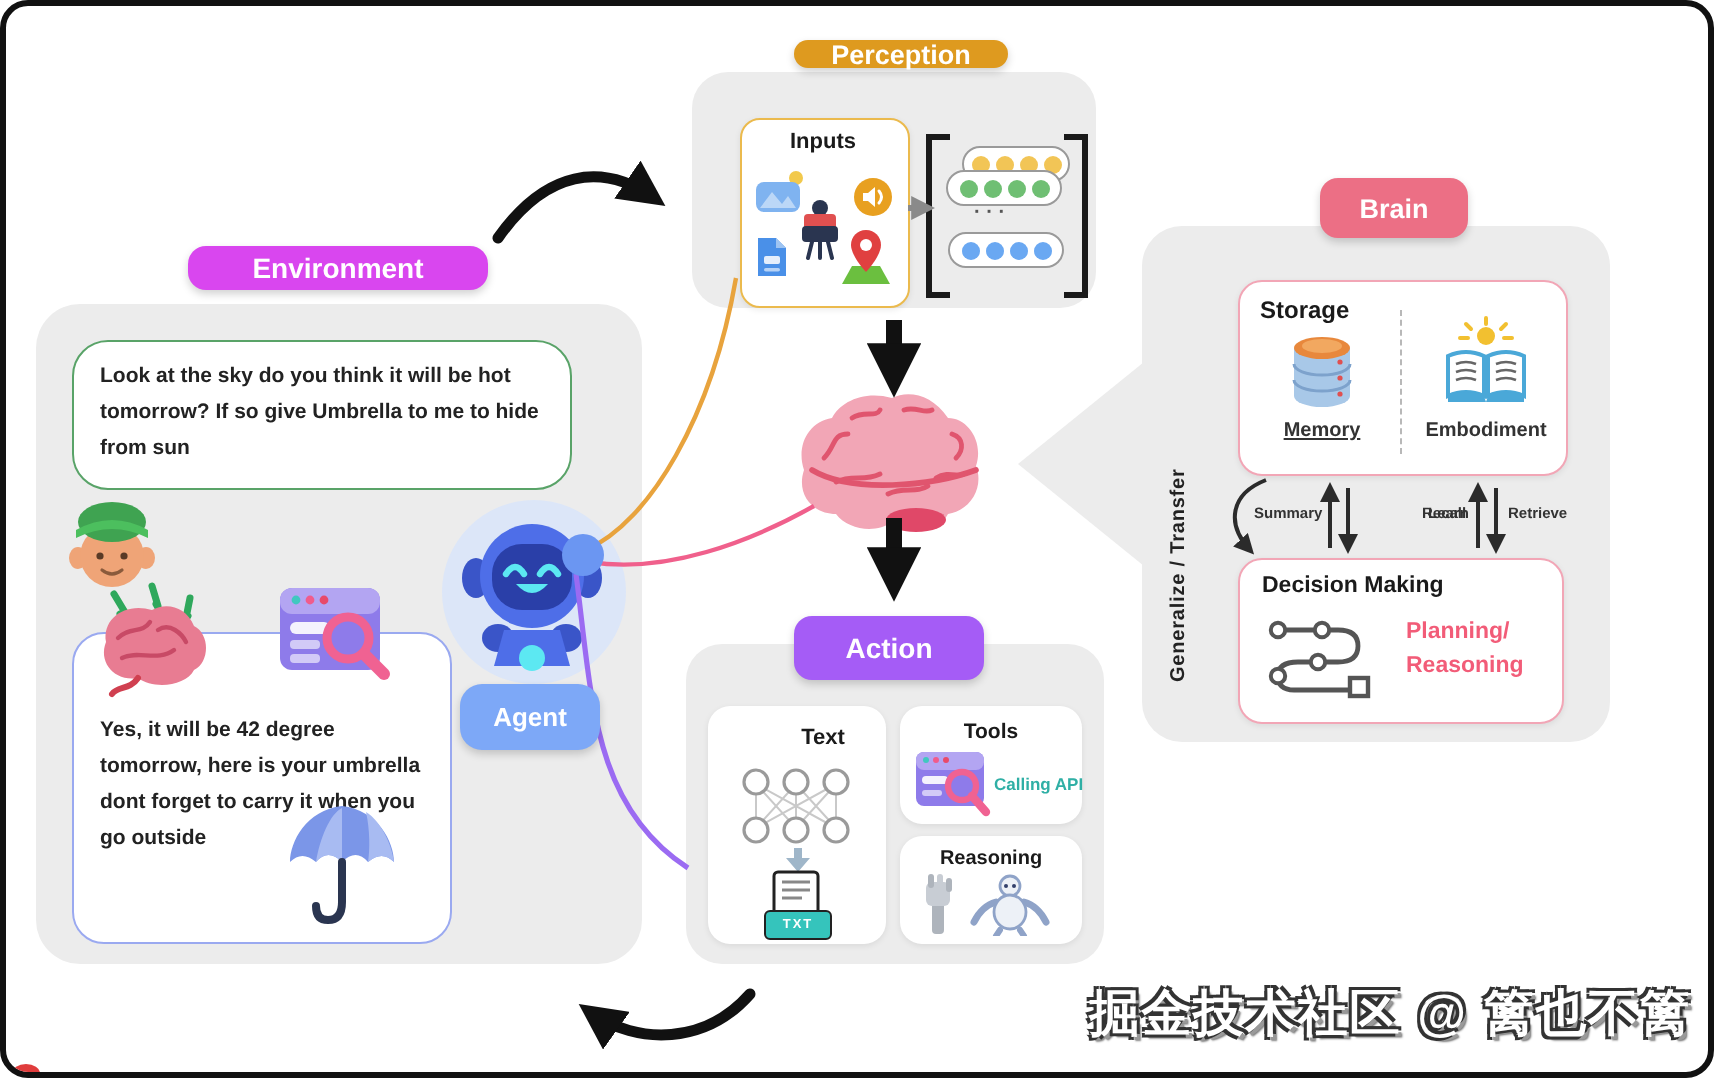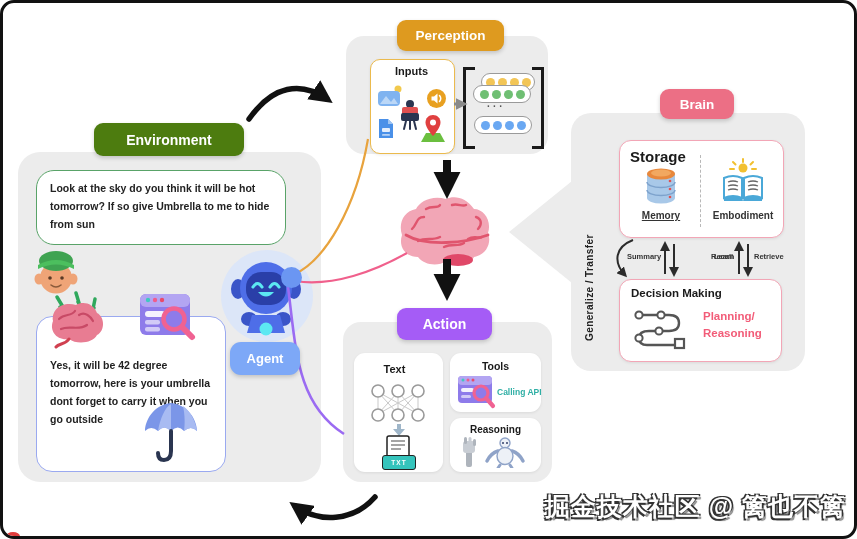--- a/index.html
+++ b/index.html
@@ -73,21 +73,21 @@
       <path d="M662 271 L662 241" stroke="#2b2b2b" stroke-width="2" marker-end="url(#ahd)"></path>
       <path d="M671 241 L671 271" stroke="#2b2b2b" stroke-width="2" marker-end="url(#ahd)"></path>
     </g>
     <g>
       <path d="M736 271 L736 241" stroke="#2b2b2b" stroke-width="2" marker-end="url(#ahd)"></path>
       <path d="M745 241 L745 271" stroke="#2b2b2b" stroke-width="2" marker-end="url(#ahd)"></path>
     </g>
   </svg>
 
   <div class="panel" style="left:15px;top:149px;width:303px;height:330px;"></div>
-  <div class="badge" style="left:91px;top:120px;width:150px;height:33px;font-size:14px;background:#4d7c0f;">
+  <div class="badge" style="left:91px;top:120px;width:150px;height:22px;font-size:14px;background:#d946ef;">
     <span>Environment</span>
   </div>
 
   <div class="bubble" style="left:33px;top:167px;width:250px;height:75px;border:1.5px solid #59A368;border-radius:18px;box-sizing:border-box;padding:9px 13px;">
     <div class="bubble-text">Look at the sky do you think it will be hot tomorrow? If so give Umbrella to me to hide from sun</div>
   </div>
 
   <div class="icon" style="left:26px;top:243px;width:54px;height:52px;z-index:3;">
     <svg width="54" height="52" viewBox="0 0 54 52">
       <ellipse cx="10" cy="33" rx="4.5" ry="5.5" fill="#EFA477"></ellipse>
@@ -155,21 +155,21 @@
       <path d="M25 56 H53 L58 74 H20 Z" fill="#4E6EE8"></path>
       <circle cx="39" cy="70" r="6.5" fill="#5CE8F2"></circle>
     </svg>
   </div>
   <div class="badge" style="left:227px;top:339px;width:70px;height:33px;font-size:13px;background:#7DA8F7;border-radius:11px;">
     <span>Agent</span>
   </div>
   <div class="node-dot" style="left:278px;top:264px;"></div>
 
   <div class="panel" style="left:343px;top:33px;width:202px;height:118px;border-radius:18px;"></div>
-  <div class="badge" style="left:394px;top:17px;width:107px;height:31px;font-size:13.5px;background:#DE9A1F;">
+  <div class="badge" style="left:394px;top:17px;width:107px;height:14px;font-size:13.5px;background:#DE9A1F;">
     <span>Perception</span>
   </div>
 
   <div class="whitebox" style="left:367px;top:56px;width:83px;height:93px;border:1.5px solid #EBBA4D;border-radius:10px;z-index:3;"></div>
   <div class="lbl" style="left:367px;top:62px;width:83px;text-align:center;font-size:11px;z-index:4;">Inputs</div>
 
   <div class="icon" style="left:374px;top:82px;width:26px;height:22px;z-index:4;">
     <svg width="26" height="22" viewBox="0 0 26 22">
       <circle cx="21" cy="4" r="3.5" fill="#F2C94C"></circle>
       <rect x="1" y="6" width="22" height="15" rx="4" fill="#7FB3F0"></rect>
@@ -238,21 +238,21 @@
       <path d="M10 40 C30 52 70 48 92 40" stroke="#E0556E" stroke-width="2.8" fill="none" stroke-linecap="round"></path>
     </svg>
   </div>
 
   <div class="panel" style="left:340px;top:319px;width:209px;height:160px;border-radius:18px;"></div>
   <div class="badge" style="left:394px;top:305px;width:95px;height:32px;font-size:14px;background:#A55CF6;">
     <span>Action</span>
   </div>
 
   <div class="whitebox" style="left:351px;top:350px;width:89px;height:119px;z-index:3;"></div>
-  <div class="lbl" style="left:347px;top:360px;width:89px;text-align:center;font-size:11px;z-index:4;">Text</div>
+  <div class="lbl" style="left:364px;top:360px;width:89px;text-align:center;font-size:11px;z-index:4;">Text</div>
   <div class="icon" style="left:364px;top:380px;width:62px;height:40px;z-index:4;">
     <svg width="62" height="40" viewBox="0 0 62 40">
       <g stroke="#c9c9c9" stroke-width="1">
         <path d="M11 9 L11 31 M11 9 L31 31 M11 9 L51 31 M31 9 L11 31 M31 9 L31 31 M31 9 L51 31 M51 9 L11 31 M51 9 L31 31 M51 9 L51 31"></path>
       </g>
       <g fill="#fff" stroke="#9a9a9a" stroke-width="1.6">
         <circle cx="11" cy="8" r="6"></circle>
           <circle cx="31" cy="8" r="6"></circle>
           <circle cx="51" cy="8" r="6"></circle>
         <circle cx="11" cy="32" r="6"></circle>
@@ -315,21 +315,21 @@
   </div>
 
   <div class="tail" style="left:506px;top:178px;"></div>
   <div class="panel" style="left:568px;top:110px;width:234px;height:258px;border-radius:20px;"></div>
   <div class="badge" style="left:657px;top:86px;width:74px;height:30px;font-size:13.5px;background:#EC6F85;">
     <span>Brain</span>
   </div>
   <div class="vert-label" style="left:581px;top:168px;height:170px;">Generalize / Transfer</div>
 
   <div class="whitebox" style="left:616px;top:137px;width:163px;height:96px;border:1.5px solid #F2A6B6;border-radius:12px;z-index:3;"></div>
-  <div class="lbl" style="left:627px;top:145px;font-size:15px;z-index:4;">Storage</div>
+  <div class="lbl" style="left:627px;top:145px;font-size:12px;z-index:4;">Storage</div>
   <div class="icon" style="left:640px;top:163px;width:36px;height:40px;z-index:4;">
     <svg width="36" height="40" viewBox="0 0 36 40">
       <path d="M4 8 V32 A14 5.5 0 0 0 32 32 V8" fill="#A8C8E8"></path>
       <path d="M4 16 A14 5.5 0 0 0 32 16" fill="none" stroke="#7DA2CC" stroke-width="1.5"></path>
       <path d="M4 24 A14 5.5 0 0 0 32 24" fill="none" stroke="#7DA2CC" stroke-width="1.5"></path>
       <circle cx="27" cy="15" r="1.3" fill="#E05050"></circle>
         <circle cx="27" cy="23" r="1.3" fill="#E05050"></circle>
         <circle cx="27" cy="31" r="1.3" fill="#E05050"></circle>
       <ellipse cx="18" cy="8" rx="14" ry="5.5" fill="#E8883C"></ellipse>
       <ellipse cx="18" cy="7" rx="10" ry="3.5" fill="#F2A860"></ellipse>

